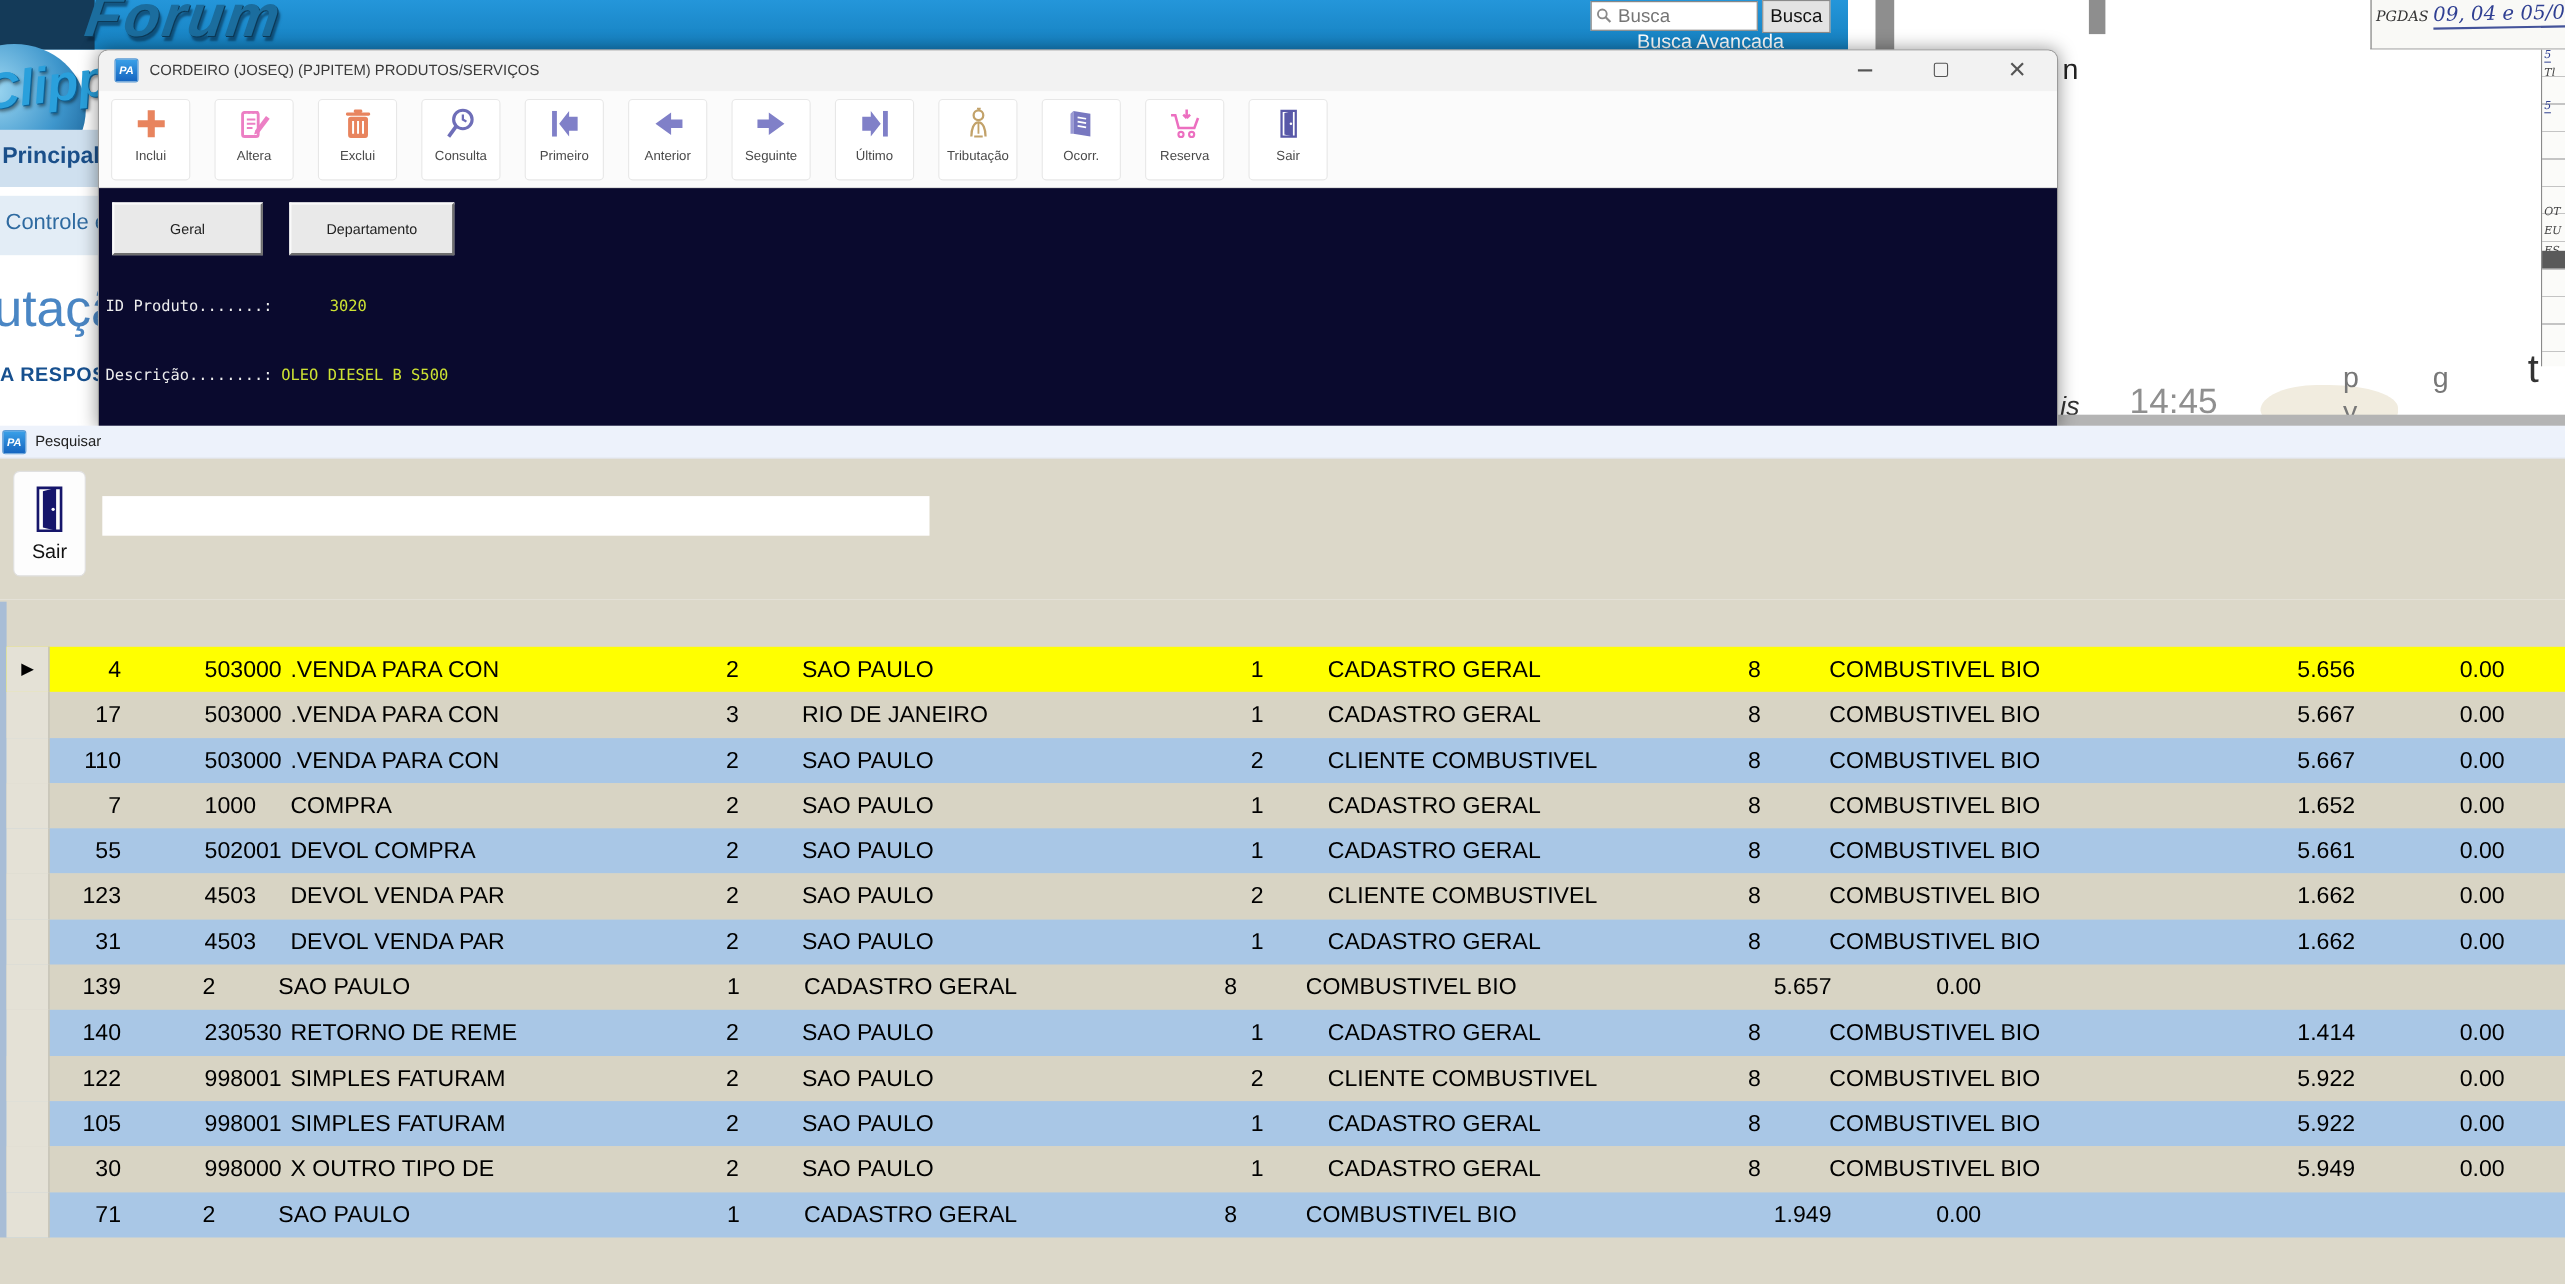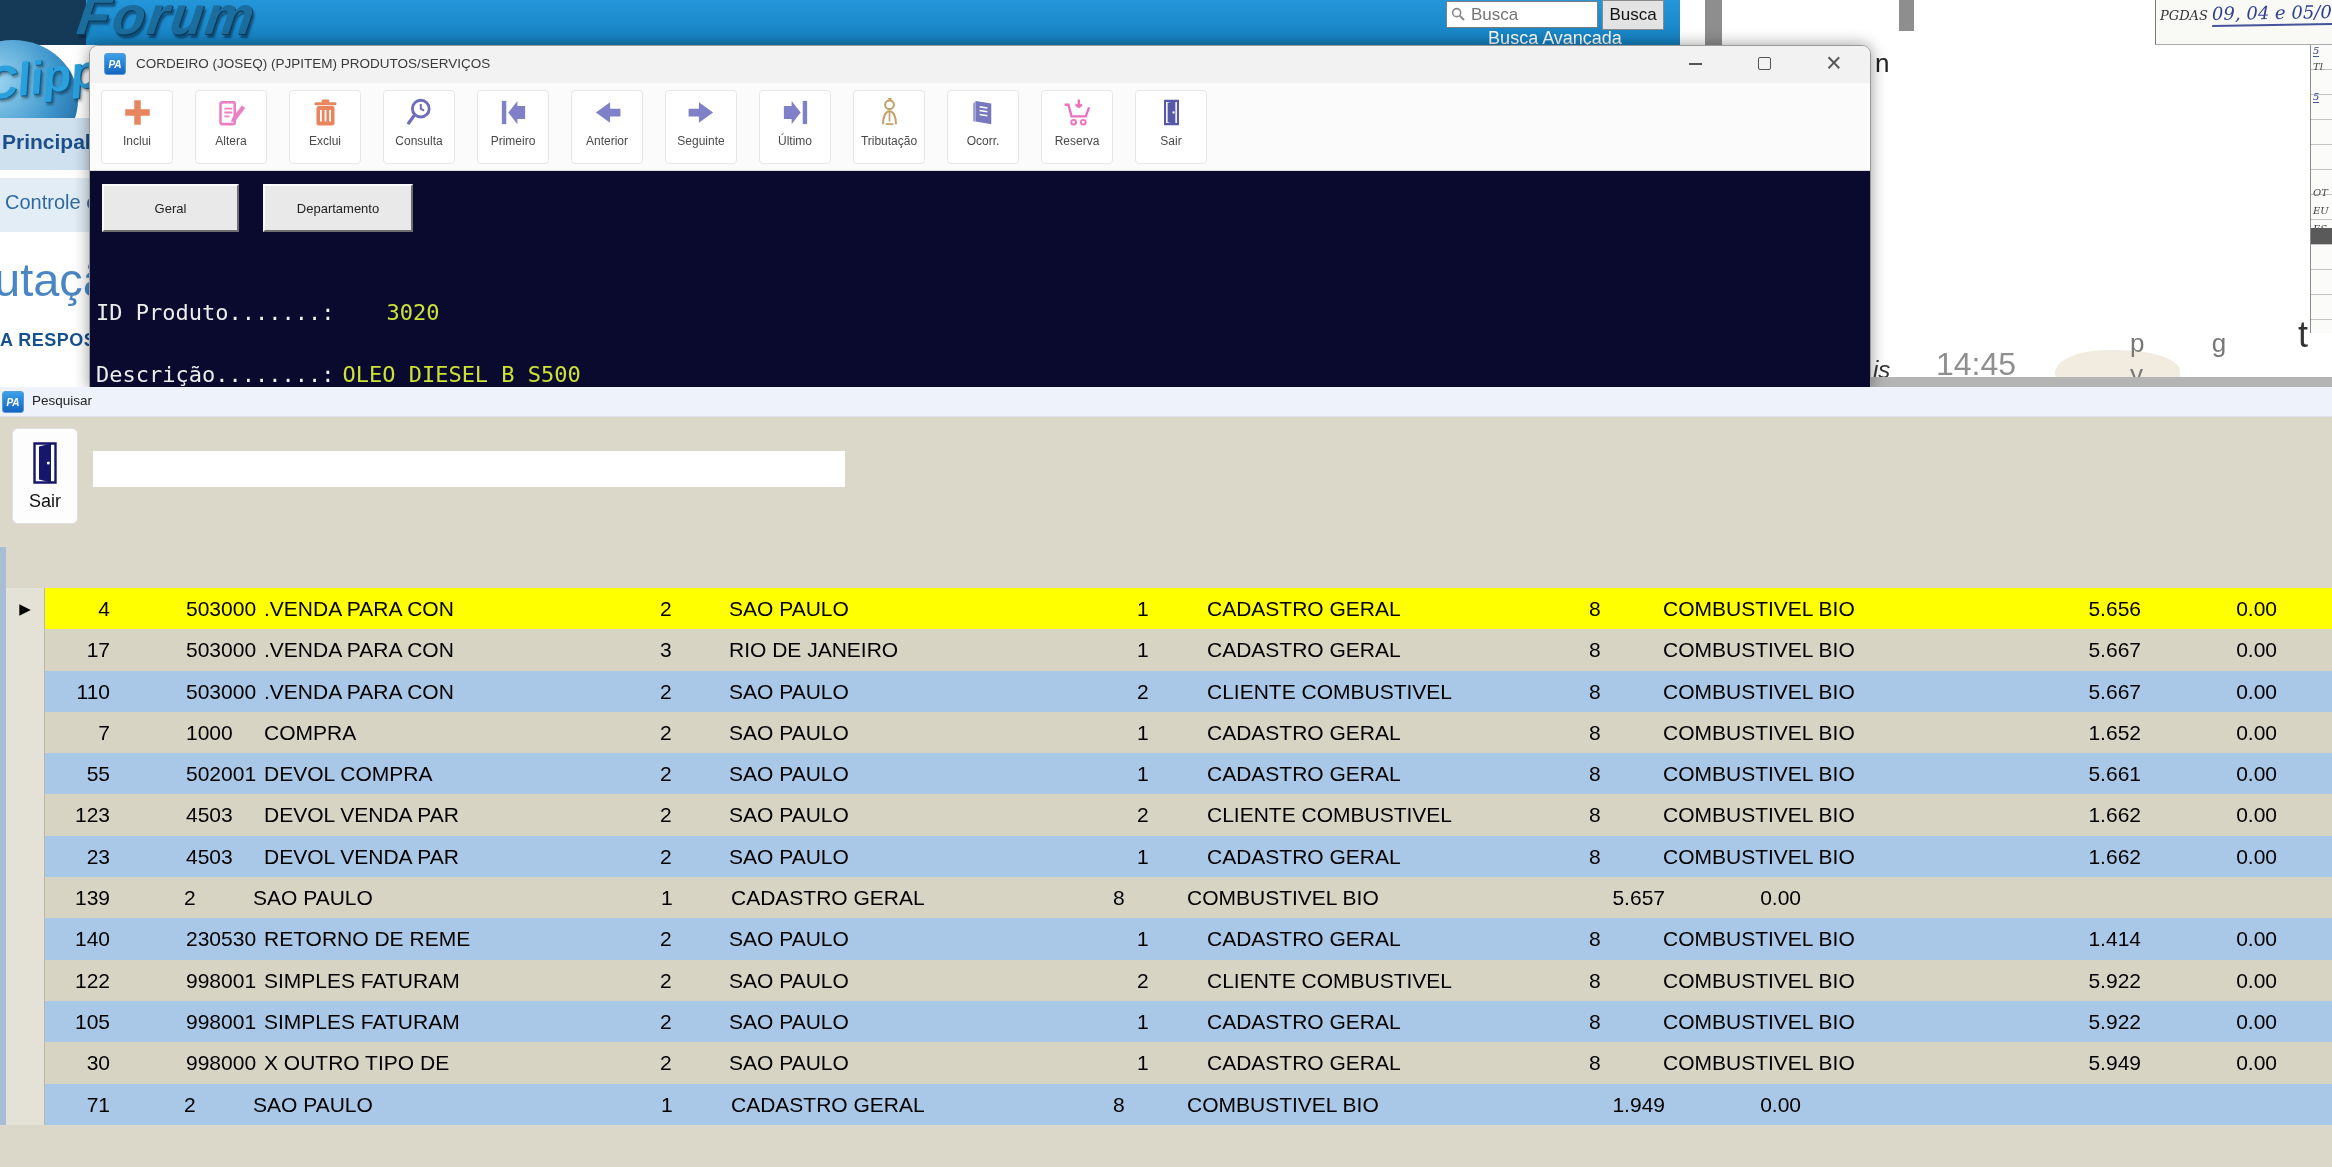--- a/index.html
+++ b/index.html
@@ -73,22 +73,22 @@
   .tbtn{width:72px;height:74px;margin-right:22px;background:#fff;border:1px solid #e7e7e7;border-radius:4px;
     display:flex;flex-direction:column;align-items:center;justify-content:flex-start;padding-top:6px;}
   .tbtn svg{width:31px;height:31px;}
   .tbtn .tlbl{font-size:12px;color:#4a4a4a;margin-top:6px;white-space:nowrap;}
   .p-term{position:absolute;left:0;top:125px;width:100%;height:220px;background:#0a0a2e;overflow:hidden;}
   .tab{position:absolute;top:13px;height:48px;background:#e9e9e9;border-top:2px solid #fafafa;
     border-left:2px solid #fafafa;border-right:2px solid #6e6e6e;border-bottom:2px solid #6e6e6e;
     font-size:13px;color:#222;display:flex;align-items:center;justify-content:center;}
   .tab-geral{left:12px;width:137px;}
   .tab-fat{left:173px;width:150px;}
-  .tline{position:absolute;left:6px;font-family:"DejaVu Sans Mono",monospace;font-size:22px;
-    white-space:pre;color:#ededed;margin-top:29px;}
+  .tline{position:absolute;left:6px;font-family:"DejaVu Sans Mono",monospace;font-size:14px;
+    white-space:pre;color:#ededed;}
   .tline .tval{color:#cde233;}
   .tline-id{top:100px;}   .tline-id .tval{margin-left:52px;}
   .tline-desc{top:162px;} .tline-desc .tval{margin-left:8px;}
   .tline-dep{top:200px;color:#d9d9d9;} .tline-dep .tval{color:#d9d9d9;margin-left:8px;}
 
   
   .q-titlebar{left:0;top:387px;width:2332px;height:30px;background:#edf2fb;border-bottom:1px solid #dfe3ea;z-index:3;}
   .q-title-ico{left:2px;top:391px;z-index:4;}
   .q-title-txt{left:32px;top:393px;font-size:13.5px;color:#222;z-index:4;}
   .q-body{left:0;top:417px;width:2332px;height:128px;background:#dcd8c9;z-index:3;}
@@ -360,21 +360,21 @@
       <div class="c c-n">123</div>
       <div class="c c-trans"><span class="code">4503</span><span class="nm">DEVOL VENDA PAR</span></div>
       <div class="c c-uf"><span class="code">2</span><span class="nm">SAO PAULO</span></div>
       <div class="c c-cad"><span class="code">2</span><span class="nm">CLIENTE COMBUSTIVEL</span></div>
       <div class="c c-prod"><span class="code">8</span><span class="nm">COMBUSTIVEL BIO</span></div>
       <div class="c c-cfop">1.662</div>
       <div class="c c-aliq">0.00</div>
     </div>
         <div class="trow blue">
       <div class="c sel-c"><span></span></div>
-      <div class="c c-n">23</div>
+      <div class="c c-n">31</div>
       <div class="c c-trans"><span class="code">4503</span><span class="nm">DEVOL VENDA PAR</span></div>
       <div class="c c-uf"><span class="code">2</span><span class="nm">SAO PAULO</span></div>
       <div class="c c-cad"><span class="code">1</span><span class="nm">CADASTRO GERAL</span></div>
       <div class="c c-prod"><span class="code">8</span><span class="nm">COMBUSTIVEL BIO</span></div>
       <div class="c c-cfop">1.662</div>
       <div class="c c-aliq">0.00</div>
     </div>
         <div class="trow tan">
       <div class="c sel-c"><span></span></div>
       <div class="c c-n">139</div>

